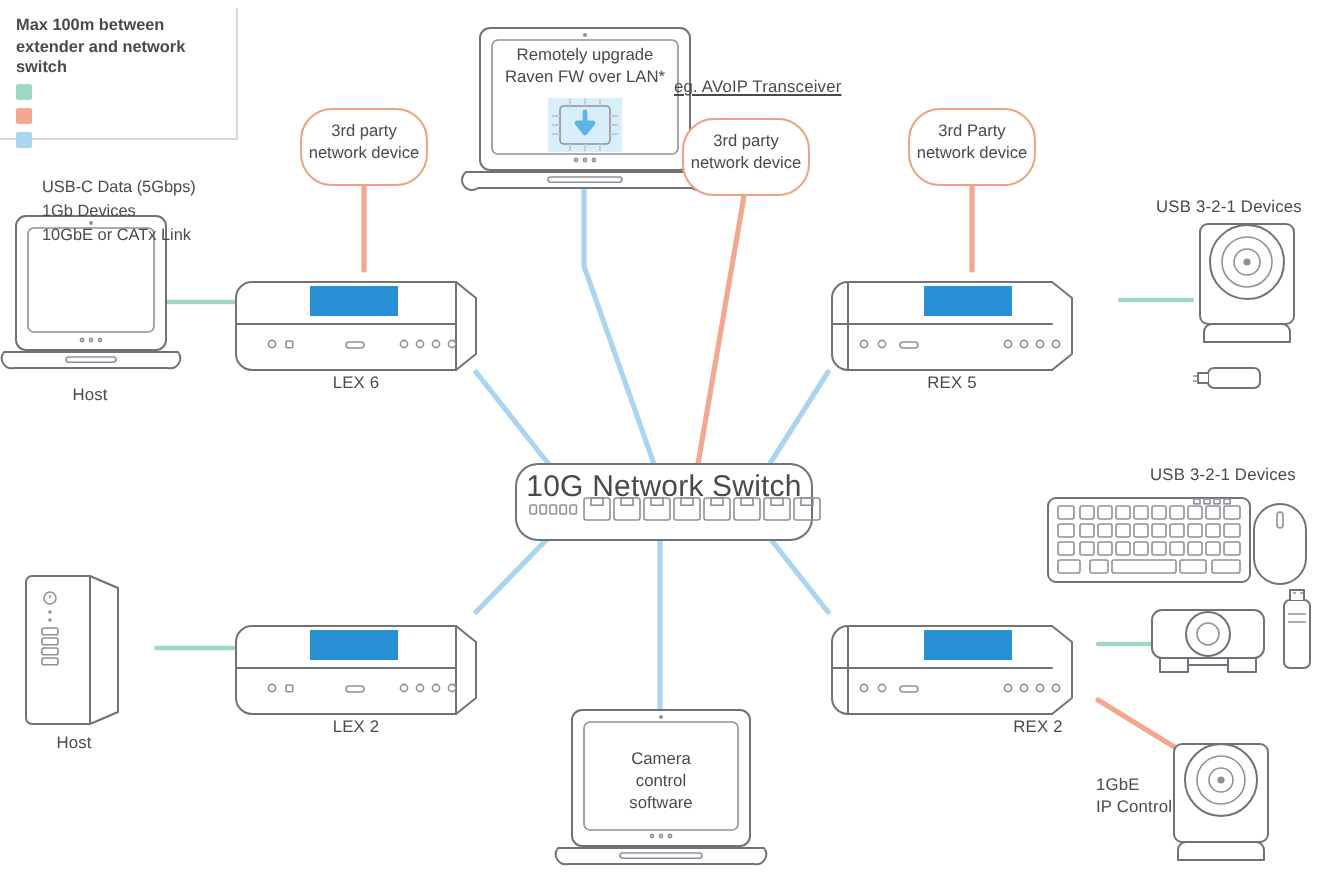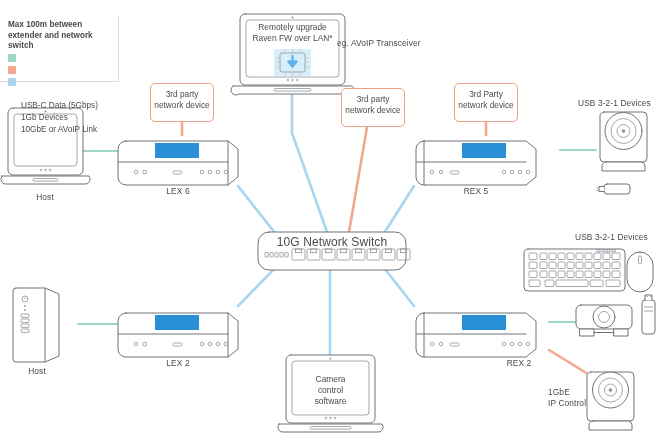--- a/index.html
+++ b/index.html
@@ -7,21 +7,21 @@
     width:659px;height:447px;position:relative;overflow:hidden;
     font-family:"Liberation Sans","DejaVu Sans",sans-serif;
     color:#3d3d3d;
     -webkit-font-smoothing:antialiased;
   }
   svg{display:block;}
   #diagram{position:absolute;left:0;top:0;width:659px;height:447px;}
 
   
   #legend{
-    position:absolute;left:0px;top:16px;width:119px;height:66px;
+    position:absolute;left:0px;top:4px;width:119px;height:66px;
     border:1px solid #d8d8d8;border-left:none;border-top:none;
     box-sizing:border-box;background:#fff;
   }
   #legend .lg-title{
     position:absolute;left:8px;top:4px;width:106px;
     font-size:8.2px;line-height:10.5px;color:#4a4a4a;font-weight:600;
   }
   #legend .lg-row{position:absolute;left:8px;height:11px;}
   #legend .lg-sw{
     position:absolute;left:0;top:2px;width:8px;height:8px;border-radius:1px;
@@ -35,24 +35,23 @@
   
   .cap{
     position:absolute;font-size:8.4px;color:#4a4a4a;white-space:nowrap;
     letter-spacing:.1px;
   }
   .cap.ctr{transform:translateX(-50%);}
 
   
   .callout{
     position:absolute;box-sizing:border-box;
-    border:1.2px solid #f0a085;border-radius:5px;background:#fff;
+    border:1.2px solid #f0a085;border-radius:16px;background:#fff;
     text-align:center;color:#4a4a4a;font-size:8.3px;line-height:10.5px;
     padding-top:5px;
-    margin-top:29px;
   }
 
   
   .scr-text{
     position:absolute;text-align:center;color:#4a4a4a;
     font-size:8.4px;line-height:11px;white-space:pre-line;
   }
 </style>
 </head>
 <body>
@@ -364,21 +363,21 @@
     <span class="lg-tx">USB-C Data (5Gbps)</span>
   </div>
 
   <div class="lg-row r1">
     <span class="lg-sw" style="background:#f2a88f"></span>
     <span class="lg-tx">1Gb Devices</span>
   </div>
 
   <div class="lg-row r2">
     <span class="lg-sw" style="background:#a9d5f0"></span>
-    <span class="lg-tx">10GbE or AVoIP Link</span>
+    <span class="lg-tx">10GbE or CATx Link</span>
   </div>
 </div>
 
 <div class="callout" style="left:150px;top:54px;width:64px;height:39px;">3rd party
 network
 device</div>
 
 <div class="callout" style="left:341px;top:59px;width:64px;height:39px;">3rd party
 network
 device</div>
@@ -387,34 +386,34 @@
 network
 device</div>
 
 <div class="scr-text" style="left:245px;top:22px;width:95px;">Remotely upgrade
 Raven FW over LAN*</div>
 
 <div class="scr-text" style="left:291px;top:374px;width:79px;">Camera
 control
 software</div>
 
-<div class="cap" style="left:337px;top:38px;">eg. AVoIP Transceiver</div>
+<div class="cap" style="left:337px;top:38px;text-decoration:underline;">eg. AVoIP Transceiver</div>
 
 <div class="cap" style="left:578px;top:98px;">USB 3-2-1 Devices</div>
 
 <div class="cap" style="left:575px;top:232px;">USB 3-2-1 Devices</div>
 
 <div class="cap" style="left:548px;top:387px;white-space:pre-line;line-height:11px;">1GbE
 IP Control</div>
 
 <div class="cap ctr" style="left:45px;top:192px;">Host</div>
 
 <div class="cap ctr" style="left:37px;top:366px;">Host</div>
 
 <div class="cap ctr" style="left:178px;top:186px;">LEX 6</div>
 
 <div class="cap ctr" style="left:178px;top:358px;">LEX 2</div>
 
 <div class="cap ctr" style="left:476px;top:186px;">REX 5</div>
 
 <div class="cap ctr" style="left:476px;top:358px;margin-left:43px;">REX 2</div>
 
-<div class="cap ctr" style="left:332px;top:235px;font-size:12px;">10G Network Switch</div>
+<div class="cap ctr" style="left:332px;top:235px;font-size:15px;">10G Network Switch</div>
 
 </body></html>

